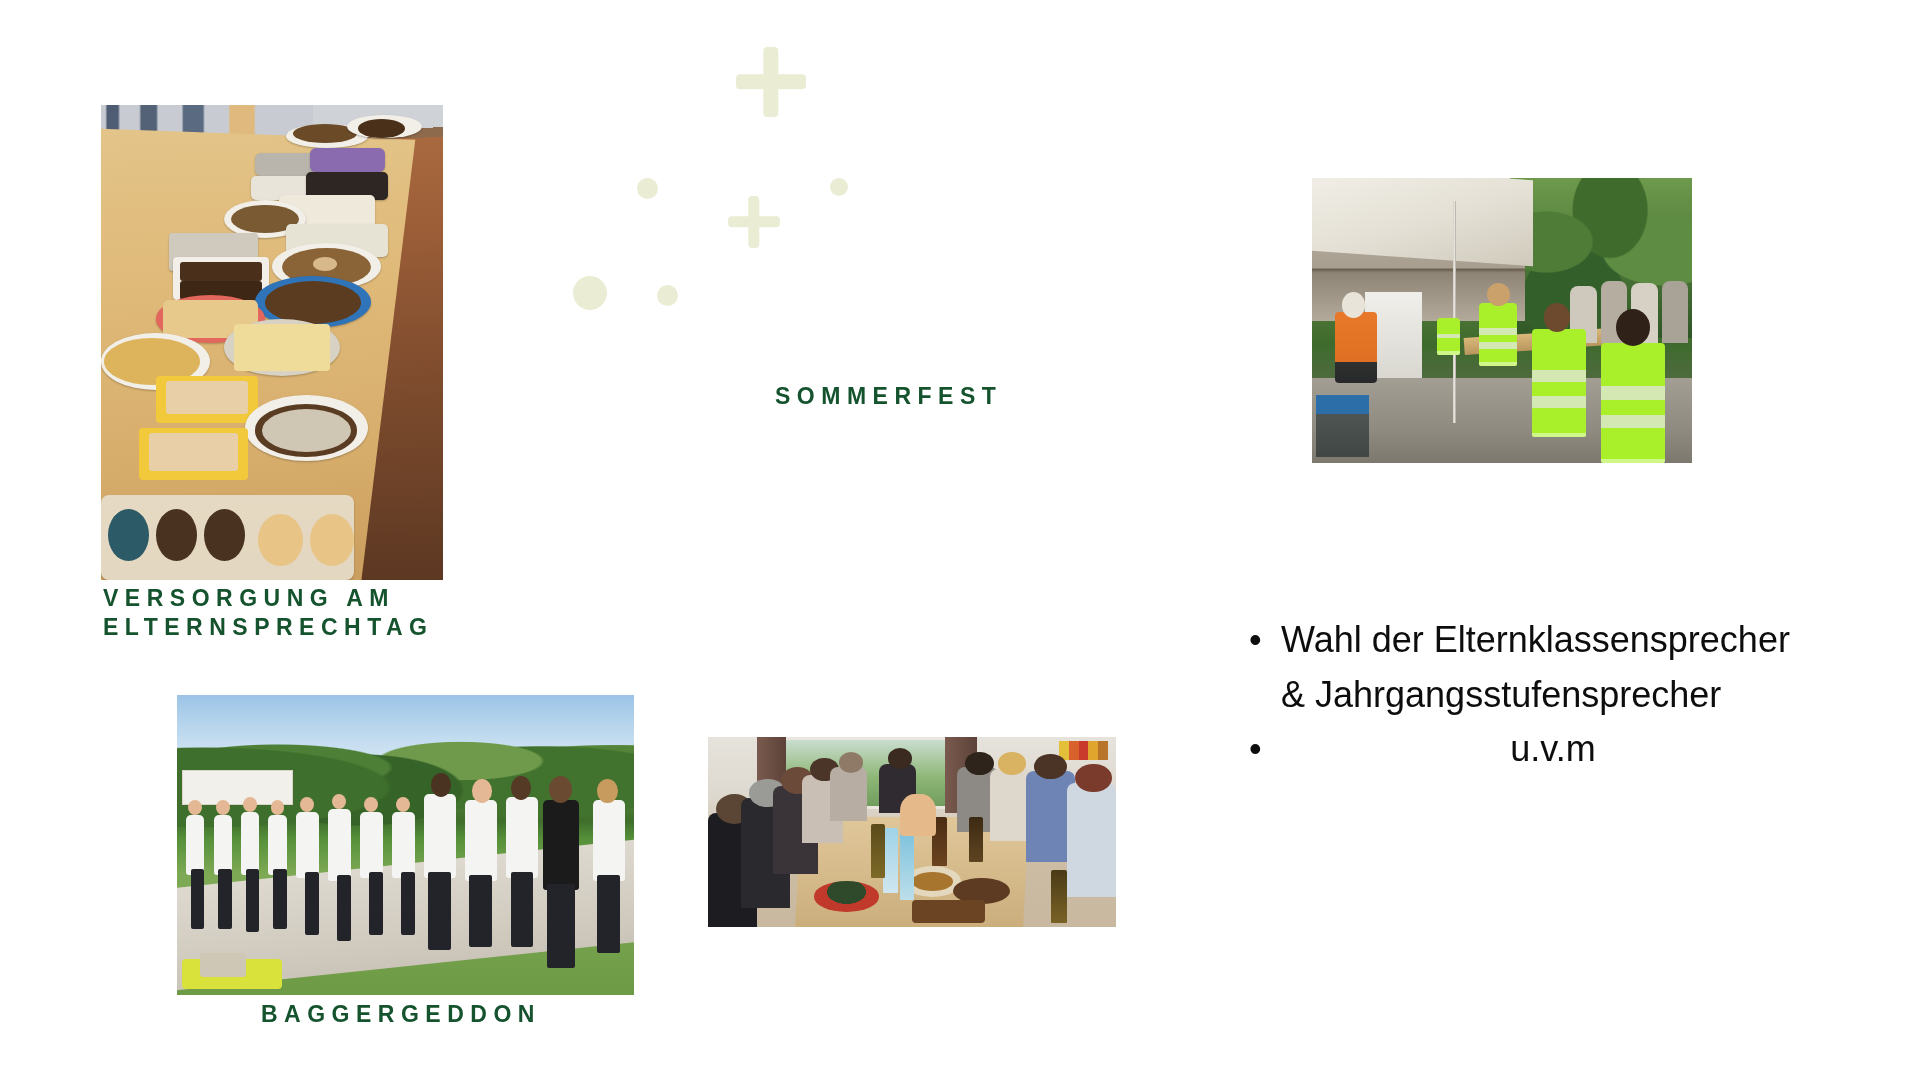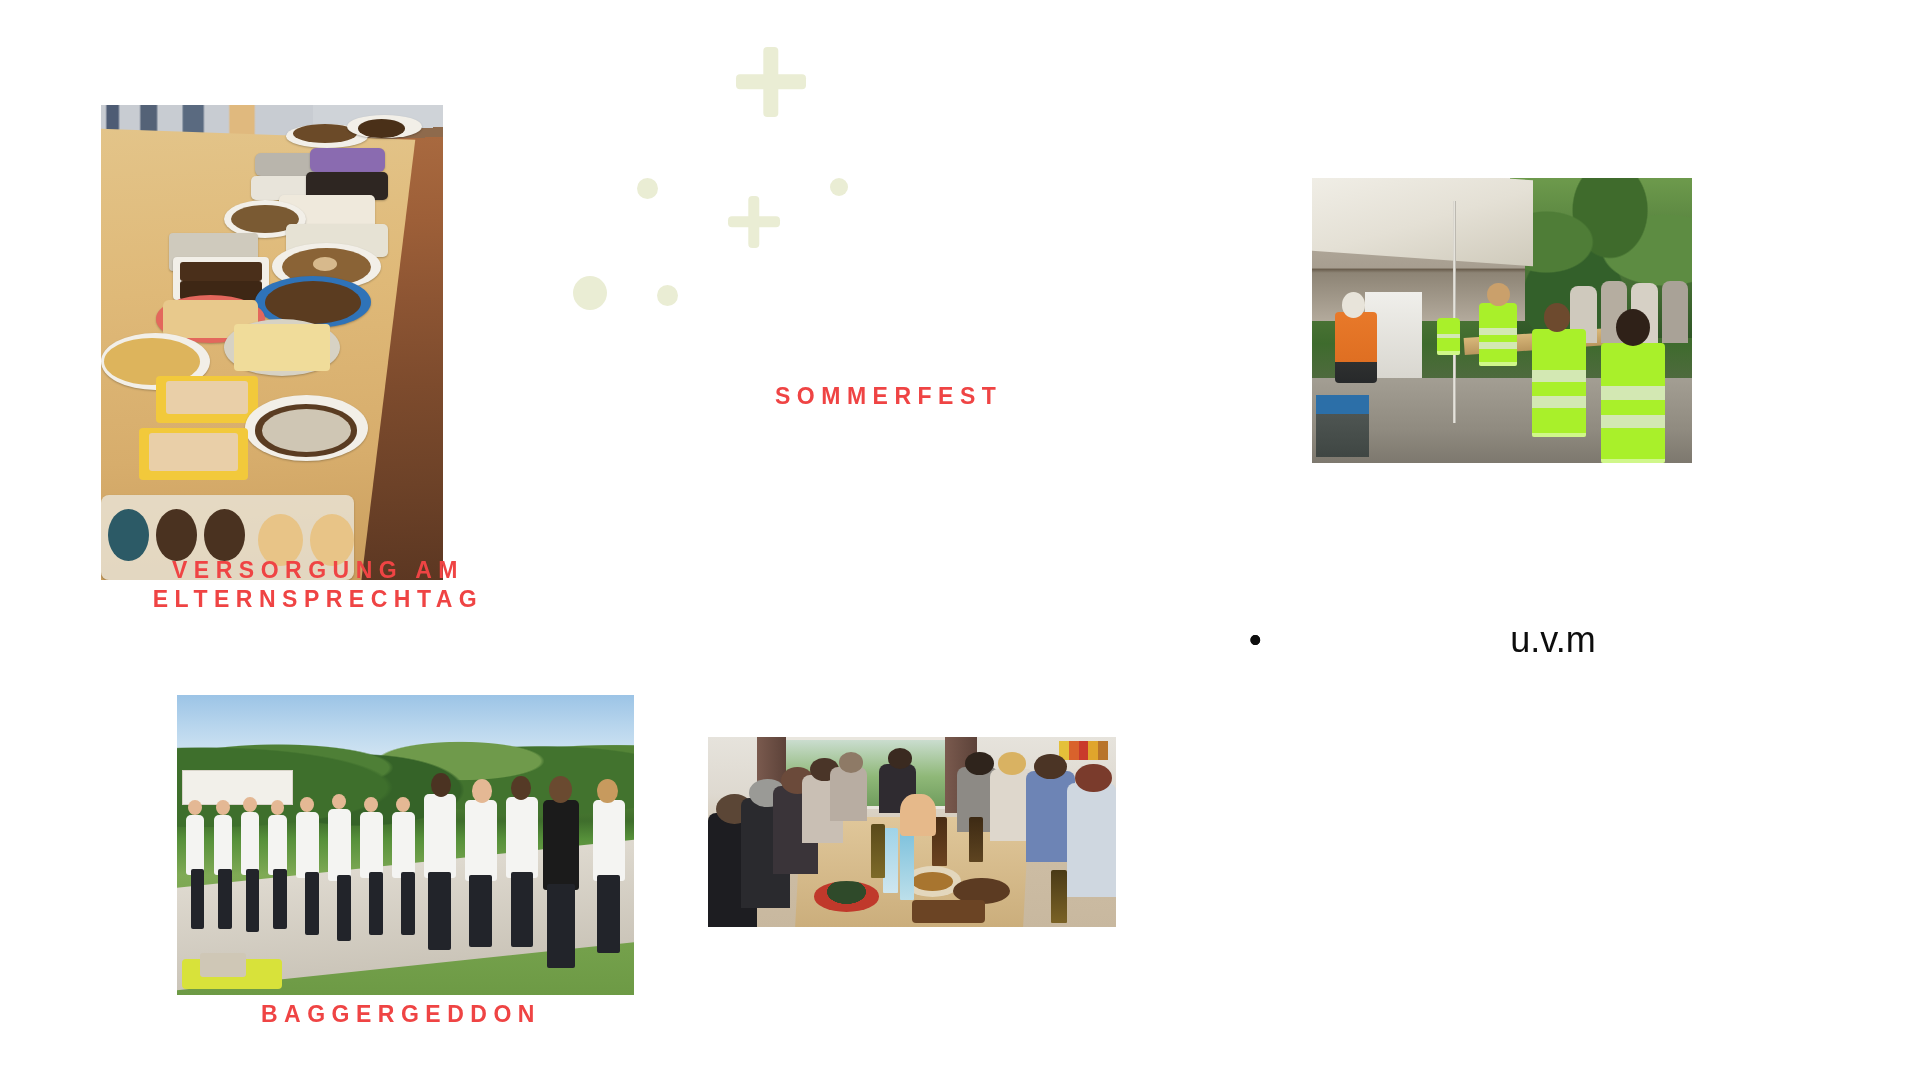--- a/index.html
+++ b/index.html
@@ -69,21 +69,21 @@
     z-index: 5;
   }
 
   
   .caption {
     position: absolute;
     font-size: 23px;
     font-weight: 700;
     letter-spacing: 6.5px;
     line-height: 1.28;
-    color: #ef4444;
+    color: #14532d;
     z-index: 6;
     white-space: pre-line;
   }
 
   
   .photo {
     position: absolute;
     overflow: hidden;
     background: #9aa0a6;
     z-index: 2;
@@ -342,21 +342,21 @@
     <div class="cake" style="left:11%; top:68%; width:32%; height:11%; background:#f2c93b; border-radius:4px;"></div>
     <div class="cake" style="left:14%; top:69%; width:26%; height:8%; background:#e9cfa8; border-radius:3px;"></div>
 
     <div class="plate" style="left:0%; top:82%; width:74%; height:18%; border-radius:8px; background:rgba(235,233,226,.75);"></div>
     <div class="cake" style="left:2%; top:85%; width:12%; height:11%; background:#2c5a66;"></div>
     <div class="cake" style="left:16%; top:85%; width:12%; height:11%; background:#4a3220;"></div>
     <div class="cake" style="left:30%; top:85%; width:12%; height:11%; background:#4a3220;"></div>
     <div class="cake" style="left:46%; top:86%; width:13%; height:11%; background:#e8c487;"></div>
     <div class="cake" style="left:61%; top:86%; width:13%; height:11%; background:#e8c487;"></div>
   </div>
-  <div class="caption" style="left:103px; top:556px; width:430px;text-align:center;">VERSORGUNG AM
+  <div class="caption" style="left:103px; top:584px; width:430px;">VERSORGUNG AM
 ELTERNSPRECHTAG</div>
 
   <div class="photo" style="left:1312px; top:178px; width:380px; height:285px;">
     <div class="layer p2-sky"></div>
     <div class="p2-trees"></div>
     <div class="p2-building"></div>
     <div class="p2-tent"></div>
     <div class="p2-ground"></div>
     <div class="p2-tentpole"></div>
     <div class="p2-fridge"></div>
@@ -492,20 +492,21 @@
     <div class="bottle" style="left:84%; bottom:2%; width:4%; height:28%; background:linear-gradient(180deg,#4a3a16,#7a6226);"></div>
     <div style="position:absolute; left:47%; top:30%; width:9%; height:22%; background:#e6b98a; border-radius:40% 40% 10% 10%;"></div>
   </div>
 
   <div class="caption" style="left:775px; top:382px; width:400px;">SOMMERFEST</div>
 
   <div class="was-noch">
     <ul>
       <li>
         <span class="bullet">•</span>
+        <span>Wahl der Elternklassensprecher &amp; Jahrgangsstufensprecher</span>
       </li>
       <li>
         <span class="bullet">•</span>
       </li>
     </ul>
     <div class="plain">u.v.m</div>
   </div>
 
 </div>
 

